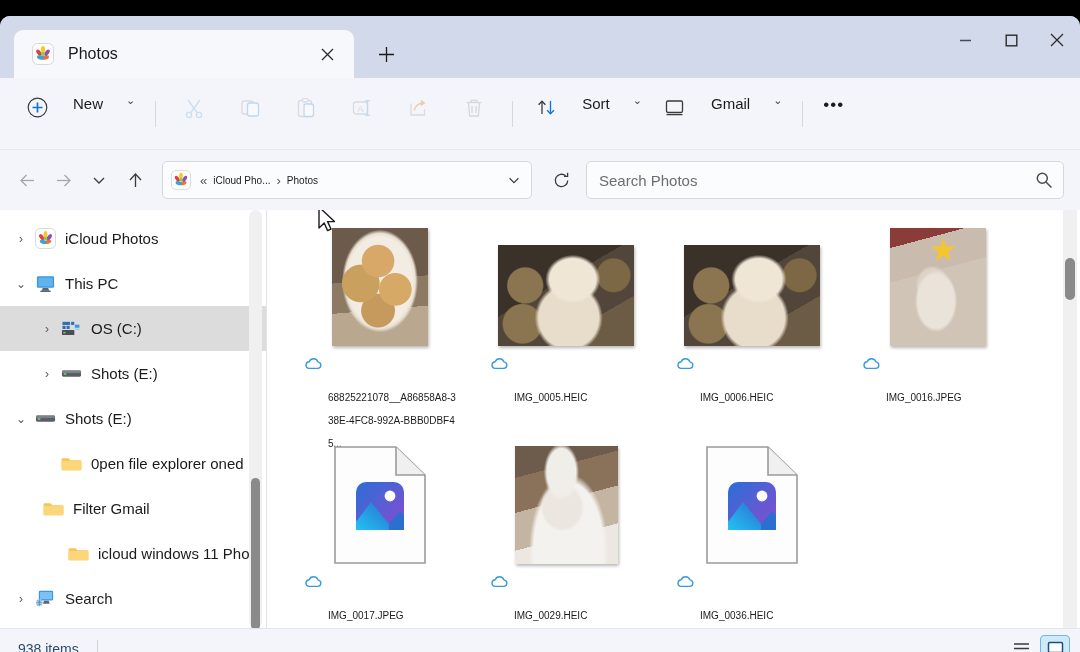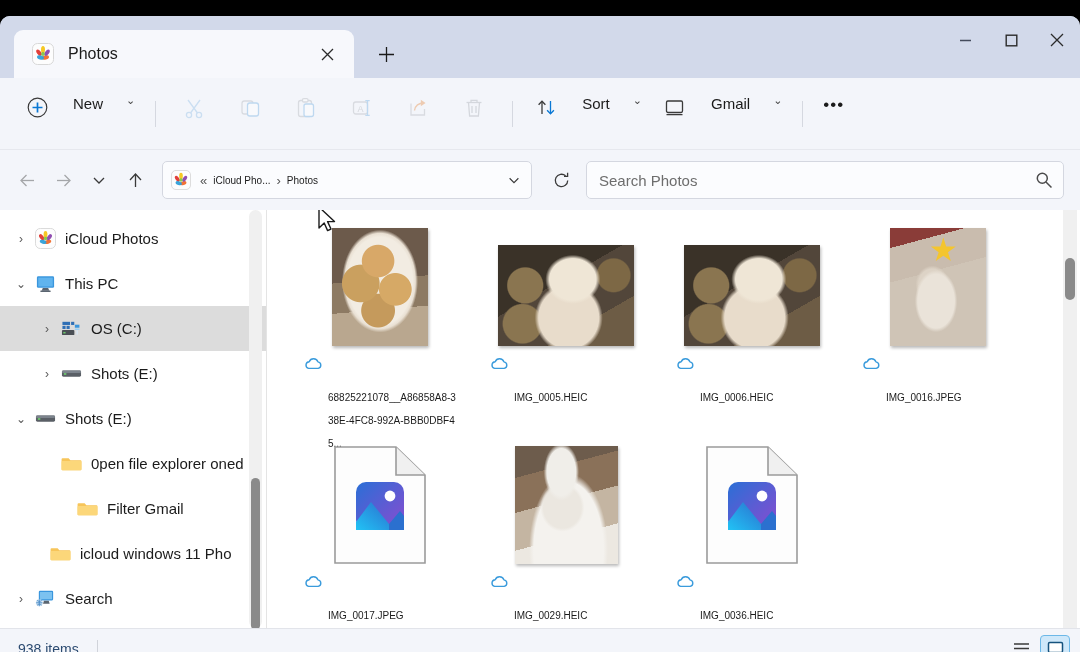--- a/index.html
+++ b/index.html
@@ -546,31 +546,31 @@
           <div class="tree-row" style="padding-left: 34px;">
             <span class="twisty"></span>
             <span class="tree-icon">
               <svg width="21" height="21" viewBox="0 0 22 22">
       <path d="M1.6 5.6 h6.4 l1.8 2 h10.6 a1 1 0 0 1 1 1 v8.4 a1 1 0 0 1 -1 1 h-18.8 a1 1 0 0 1 -1 -1 v-10.4 a1 1 0 0 1 1 -1 z" fill="#f7c55a"></path>
       <path d="M1.6 8.4 h18.8 a1 1 0 0 1 1 1 v7.6 a1 1 0 0 1 -1 1 h-18.8 a1 1 0 0 1 -1 -1 v-7.6 a1 1 0 0 1 1 -1 z" fill="#fcd77a"></path>
               </svg>
             </span>
             <span class="tree-label">0pen file explorer oned</span>
           </div>
-          <div class="tree-row" style="padding-left: 50px;">
+          <div class="tree-row" style="padding-left: 16px;">
             <span class="twisty"></span>
             <span class="tree-icon">
               <svg width="21" height="21" viewBox="0 0 22 22">
       <path d="M1.6 5.6 h6.4 l1.8 2 h10.6 a1 1 0 0 1 1 1 v8.4 a1 1 0 0 1 -1 1 h-18.8 a1 1 0 0 1 -1 -1 v-10.4 a1 1 0 0 1 1 -1 z" fill="#f7c55a"></path>
       <path d="M1.6 8.4 h18.8 a1 1 0 0 1 1 1 v7.6 a1 1 0 0 1 -1 1 h-18.8 a1 1 0 0 1 -1 -1 v-7.6 a1 1 0 0 1 1 -1 z" fill="#fcd77a"></path>
               </svg>
             </span>
             <span class="tree-label">Filter Gmail</span>
           </div>
-          <div class="tree-row" style="padding-left: 23px;">
+          <div class="tree-row" style="padding-left: 41px;">
             <span class="twisty"></span>
             <span class="tree-icon">
               <svg width="21" height="21" viewBox="0 0 22 22">
       <path d="M1.6 5.6 h6.4 l1.8 2 h10.6 a1 1 0 0 1 1 1 v8.4 a1 1 0 0 1 -1 1 h-18.8 a1 1 0 0 1 -1 -1 v-10.4 a1 1 0 0 1 1 -1 z" fill="#f7c55a"></path>
       <path d="M1.6 8.4 h18.8 a1 1 0 0 1 1 1 v7.6 a1 1 0 0 1 -1 1 h-18.8 a1 1 0 0 1 -1 -1 v-7.6 a1 1 0 0 1 1 -1 z" fill="#fcd77a"></path>
               </svg>
             </span>
             <span class="tree-label">icloud windows 11 Pho</span>
           </div>
           <div class="tree-row" style="padding-left: 8px;">

